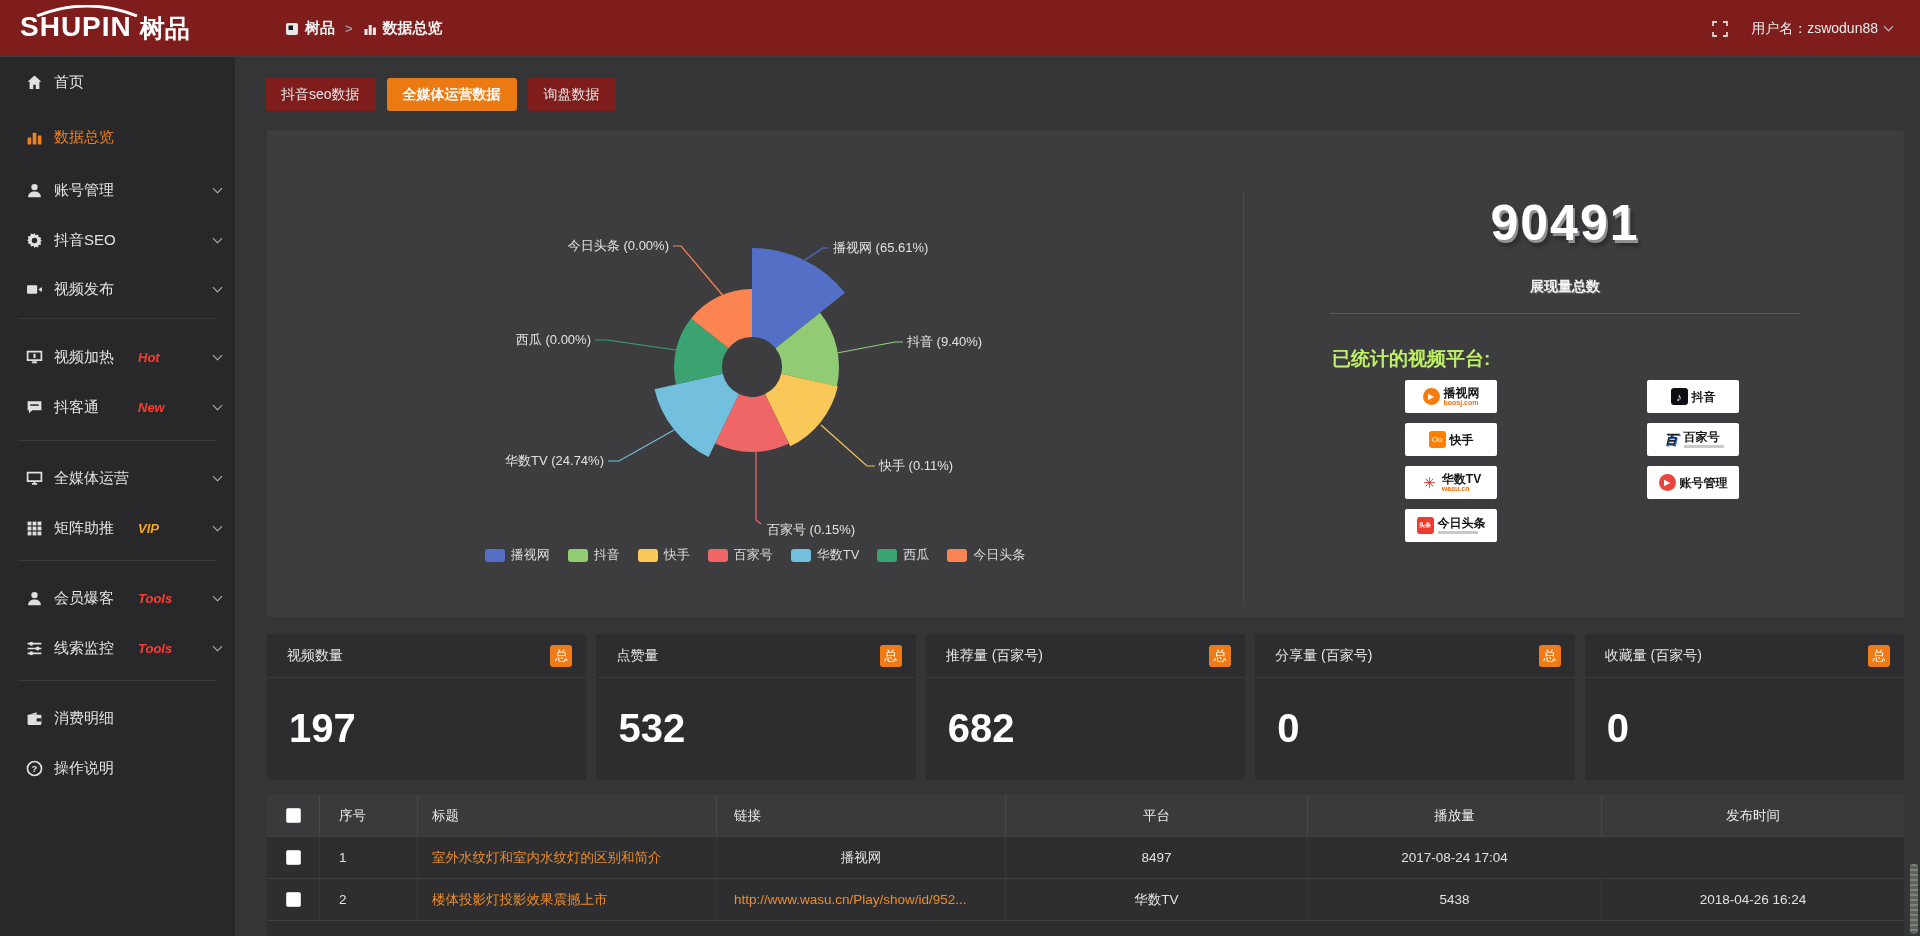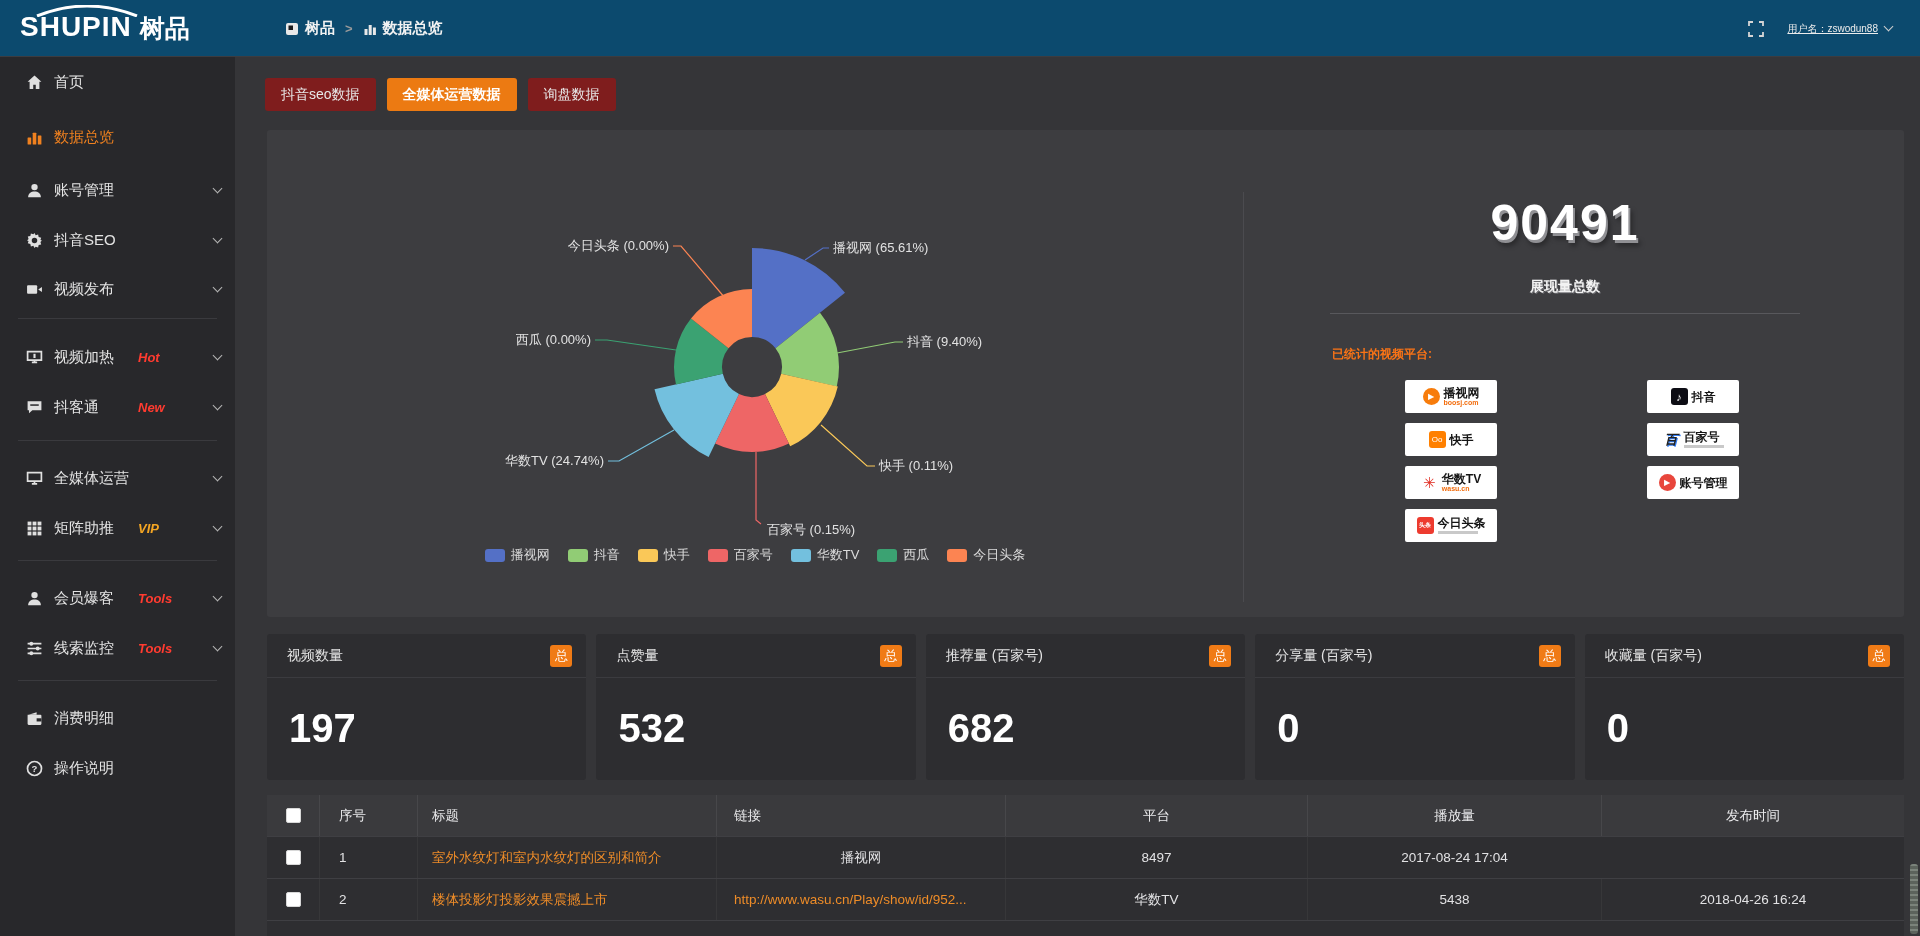--- a/index.html
+++ b/index.html
@@ -1,32 +1,32 @@
 <!DOCTYPE html>
 <html><head>
 <meta charset="utf-8">
 <style>
   * { margin:0; padding:0; box-sizing:border-box; }
   html,body { width:1920px; height:936px; overflow:hidden; background:#353538;
     font-family:"Liberation Sans","DejaVu Sans",sans-serif; }
   .stage { position:relative; width:1920px; height:936px; overflow:hidden; background:#353538; }
 
   
-  .topbar { position:absolute; left:0; top:0; width:1920px; height:57px; background:#0c4a6e;
+  .topbar { position:absolute; left:0; top:0; width:1920px; height:57px; background:#7f1d1d;
     border-bottom:1px solid #3c3c40; z-index:5; }
   .logo { position:absolute; left:20px; top:9px; display:flex; align-items:flex-end; color:#fff; }
   .logo-arc { position:absolute; left:12px; top:-4px; }
   .logo-main { font-size:28px; font-weight:800; letter-spacing:1px; line-height:36px; }
   .logo-cn { font-size:25px; font-weight:800; margin-left:8px; line-height:34px; }
   .crumb { position:absolute; left:285px; top:0; height:57px; display:flex; align-items:center; gap:10px; }
   .crumb-item { display:flex; align-items:center; gap:6px; color:#f2f2f2; font-size:15px; font-weight:bold; cursor:pointer; }
   .crumb-sep { color:#9a9a9a; font-size:13px; font-weight:bold; }
   .top-right { position:absolute; right:28px; top:0; height:57px; display:flex; align-items:center; gap:22px; }
   .fullscreen { width:18px; height:18px; cursor:pointer; }
-  .username { color:#ececec; font-size:10px; display:flex; align-items:center; gap:7px; cursor:pointer;text-decoration:underline; }
+  .username { color:#ececec; font-size:14px; display:flex; align-items:center; gap:7px; cursor:pointer; }
   .chev { width:7px; height:7px; border-right:1.6px solid #cfcfcf; border-bottom:1.6px solid #cfcfcf;
     transform:rotate(45deg); margin-top:-4px; }
 
   
   .sidebar { position:absolute; left:0; top:57px; width:235px; height:879px; background:#28282b; }
   .side-item { position:absolute; left:0; width:235px; height:40px; display:flex; align-items:center;
     color:#e3e3e3; font-size:15px; cursor:pointer; }
   .side-item .s-icon { position:absolute; left:26px; width:17px; height:17px; display:flex; }
   .side-item .s-label { position:absolute; left:54px; white-space:nowrap; }
   .side-item.active { color:#f0811f; }
@@ -48,21 +48,21 @@
   .legend { position:absolute; left:0; top:416px; width:976px; display:flex; justify-content:center; gap:18px; }
   .legend-item { display:flex; align-items:center; gap:6px; color:#dcdcdc; font-size:13px; cursor:pointer; }
   .legend-swatch { width:20px; height:13px; border-radius:3px; }
   .vdiv { position:absolute; left:976px; top:62px; width:1px; height:410px; background:#4b4b4f; }
   .big-num { position:absolute; left:1063px; top:64px; width:470px; text-align:center; color:#fff;
     font-size:50px; font-weight:800; letter-spacing:2px;
     text-shadow:2px 3px 0 #909094, 4px 6px 5px rgba(0,0,0,.35); }
   .big-label { position:absolute; left:1063px; top:148px; width:470px; text-align:center; color:#f2f2f2;
     font-size:14px; font-weight:bold; text-shadow:1px 1px 0 #6e6e72; }
   .hline { position:absolute; left:1063px; top:183px; width:470px; height:1px; background:#58585c; }
-  .plat-title { position:absolute; left:1065px; top:216px; color:#f97316; font-size:12px; font-weight:bold; }
+  .plat-title { position:absolute; left:1065px; top:216px; color:#bef264; font-size:19px; font-weight:bold; }
   .plat-badge { position:absolute; width:92px; height:33px; background:#fff; border-radius:2px;
     display:flex; align-items:center; justify-content:center; gap:4px; padding:0 4px; }
   .pb-name { font-size:12px; font-weight:bold; color:#151515; white-space:nowrap; line-height:12px; }
   .pb-sub { font-size:7px; font-weight:bold; color:#f26c0c; line-height:8px; }
   .pb-col { display:flex; flex-direction:column; align-items:flex-start; }
   .pb-tag { width:40px; height:3px; background:#c9c9c9; margin-top:2px; }
   .pbi-sq { width:17px; height:17px; border-radius:3px; display:flex; align-items:center; justify-content:center; flex:none; }
   .pbi-circ { width:17px; height:17px; border-radius:50%; display:flex; align-items:center; justify-content:center; flex:none; }
 
   

